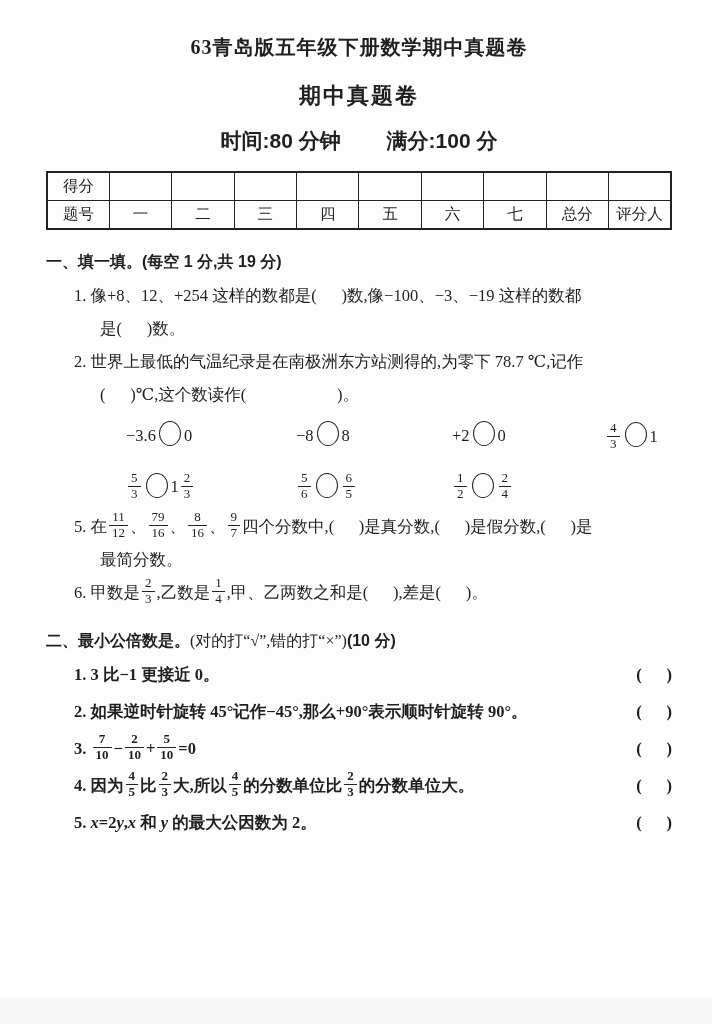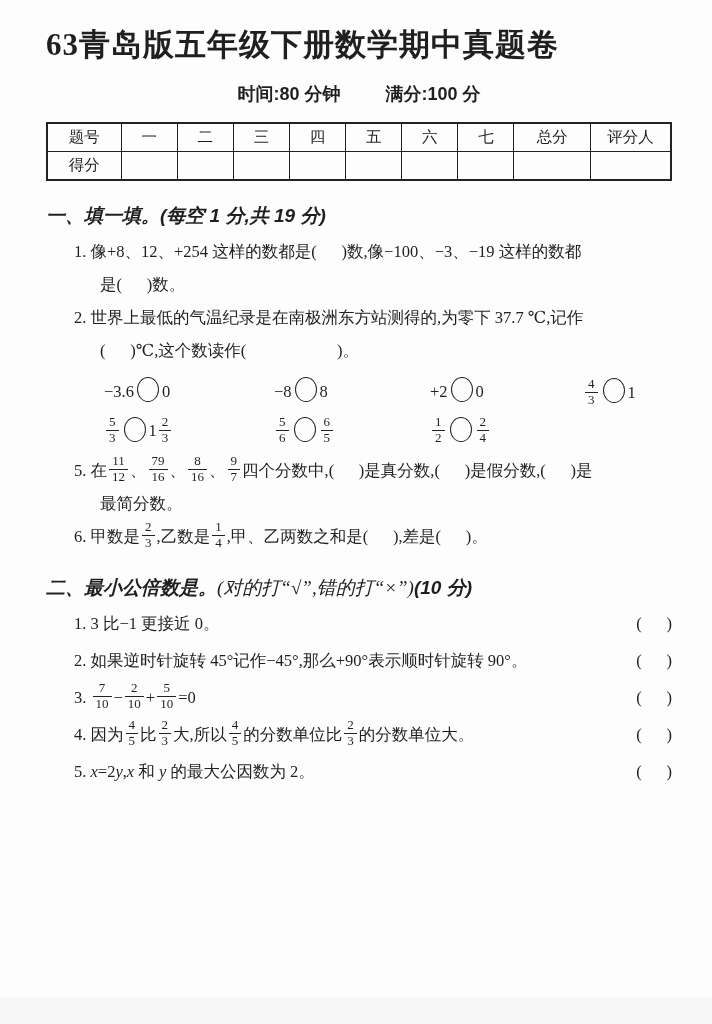--- a/index.html
+++ b/index.html
@@ -4,51 +4,50 @@
 <style>
   html,body{margin:0;padding:0;}
   body{
     width:712px;height:1024px;background:#fdfdfd;color:#1f1f1f;
     font-family:"Liberation Serif","DejaVu Serif",serif;
     position:relative;overflow:hidden;
   }
   .page{padding:24px 40px 0 46px;}
 
   .title{
-    margin:0 0 0 0;
-    font-size:31px;font-weight:700;letter-spacing:1px;
+    margin:10px 0 0 0;text-align:center;
+    font-size:20px;font-weight:700;letter-spacing:1px;
   }
   .subtitle{
     margin:20px 0 0 0;text-align:center;
     font-size:22px;font-weight:700;letter-spacing:2px;
   }
   .meta{
     margin-top:16px;text-align:center;
     font-family:"Liberation Sans","DejaVu Sans",sans-serif;
-    font-size:18px;font-weight:700;
+    font-size:21px;font-weight:700;
   }
   .meta span{margin:0 20px;}
 
   table.score-table{
     width:100%;margin-top:16px;border-collapse:collapse;
     border:2px solid #222;table-layout:fixed;
   }
   table.score-table td{
     border:1px solid #222;height:27px;text-align:center;
     font-size:15.5px;padding:0 2px;
   }
   td.w-label{width:11%;}
   td.w-num{width:8.2%;}
   td.w-total{width:11.5%;}
   td.w-grader{width:12%;}
 
   .sec-head{
-    margin:22px 0 6px 0;font-size:19px;font-weight:700;
+    margin:22px 0 6px 0;font-size:16px;font-weight:700;
     font-family:"Liberation Sans","DejaVu Sans",sans-serif;
-    font-style:italic;
   }
   .sec-head .kai{
     font-weight:400;
     font-family:"Liberation Serif","DejaVu Serif",serif;
     text-align:center;
   }
 
   .item{
     font-size:16.5px;line-height:2.0;margin:0 0;
     padding-left:54px;text-indent:-26px;white-space:pre-wrap;
@@ -62,89 +61,90 @@
   .frac .fd{display:block;padding:0 3px;}
 
   .circ{
     display:inline-block;width:20px;height:23px;
     border:1.5px solid #222;border-radius:50%;
     vertical-align:-0.3em;margin:0 3px;text-indent:0;
   }
   .circ-s{width:15px;height:18px;vertical-align:-0.2em;}
 
   .cmp-grid{
-    margin:10px 0 8px 58px;display:grid;
+    margin:10px 0 8px 80px;display:grid;
     grid-template-columns:170px 156px 153px 1fr;
-    row-gap:8px;font-size:16.5px;line-height:1.7;
+    row-gap:20px;font-size:16.5px;line-height:1.7;
   }
 
-  .judge-item{display:flex;align-items:center;margin:4px 0;}
+  .judge-item{display:flex;align-items:center;margin:4px 0;font-weight:bold;}
   .judge-content{
     flex:1;font-size:16.5px;line-height:2.0;
     padding-left:54px;text-indent:-26px;white-space:pre-wrap;
   }
   .judge-answer{
     white-space:pre;font-size:16.5px;line-height:2.0;flex:none;
   }
   em{font-style:italic;}
 
   .footer-strip{
     position:absolute;left:0;bottom:0;width:100%;height:26px;
     background:#f7f7f7;
   }
 </style>
 </head>
 <body>
 
 <div class="page">
 
   <h1 class="title">63青岛版五年级下册数学期中真题卷</h1>
+  <h2 class="subtitle">期中真题卷</h2>
 
   <div class="meta">
     <span>时间:80 分钟</span>
     <span>满分:100 分</span>
   </div>
 
   <table class="score-table">
     <tbody>
+      <tr>
+        <td>得分</td>
+        <td></td>
+        <td></td>
+        <td></td>
+        <td></td>
+        <td></td>
+        <td></td>
+        <td></td>
+        <td></td>
+        <td></td>
+      </tr>
       <tr>
         <td class="w-label">题号</td>
         <td class="w-num">一</td>
         <td class="w-num">二</td>
         <td class="w-num">三</td>
         <td class="w-num">四</td>
         <td class="w-num">五</td>
         <td class="w-num">六</td>
         <td class="w-num">七</td>
         <td class="w-total">总分</td>
         <td class="w-grader">评分人</td>
       </tr>
-      <tr>
-        <td>得分</td>
-        <td></td>
-        <td></td>
-        <td></td>
-        <td></td>
-        <td></td>
-        <td></td>
-        <td></td>
-        <td></td>
-        <td></td>
-      </tr>
     </tbody>
   </table>
 
   <div class="section">
     <div class="sec-head">
       <span>一、填一填。</span><span>(每空 1 分,共 19 分)</span>
     </div>
 
     <div class="item">1. 像+8、12、+254 这样的数都是(      )数,像−100、−3、−19 这样的数都
 是(      )数。</div>
-    <div class="item">2. 世界上最低的气温纪录是在南极洲东方站测得的,为零下 37.7 ℃,记作
+    <div class="item">2. 世界上最低的气温纪录是在南极洲东方站测得的,为零下 78.7 ℃,记作
 (      )℃,这个数读作(                      )。</div>
 
     <div class="cmp-grid">
       <span>−3.6<span class="circ"></span>0</span>
       <span>−8<span class="circ"></span>8</span>
       <span>+2<span class="circ"></span>0</span>
       <span><span class="frac"><span class="fn">4</span><span class="fd">3</span></span><span class="circ"></span>1</span>
       <span><span class="frac"><span class="fn">5</span><span class="fd">3</span></span><span class="circ"></span>1<span class="frac"><span class="fn">2</span><span class="fd">3</span></span></span>
       <span><span class="frac"><span class="fn">5</span><span class="fd">6</span></span><span class="circ"></span><span class="frac"><span class="fn">6</span><span class="fd">5</span></span></span>
       <span><span class="frac"><span class="fn">1</span><span class="fd">2</span></span><span class="circ"></span><span class="frac"><span class="fn">2</span><span class="fd">4</span></span></span>

